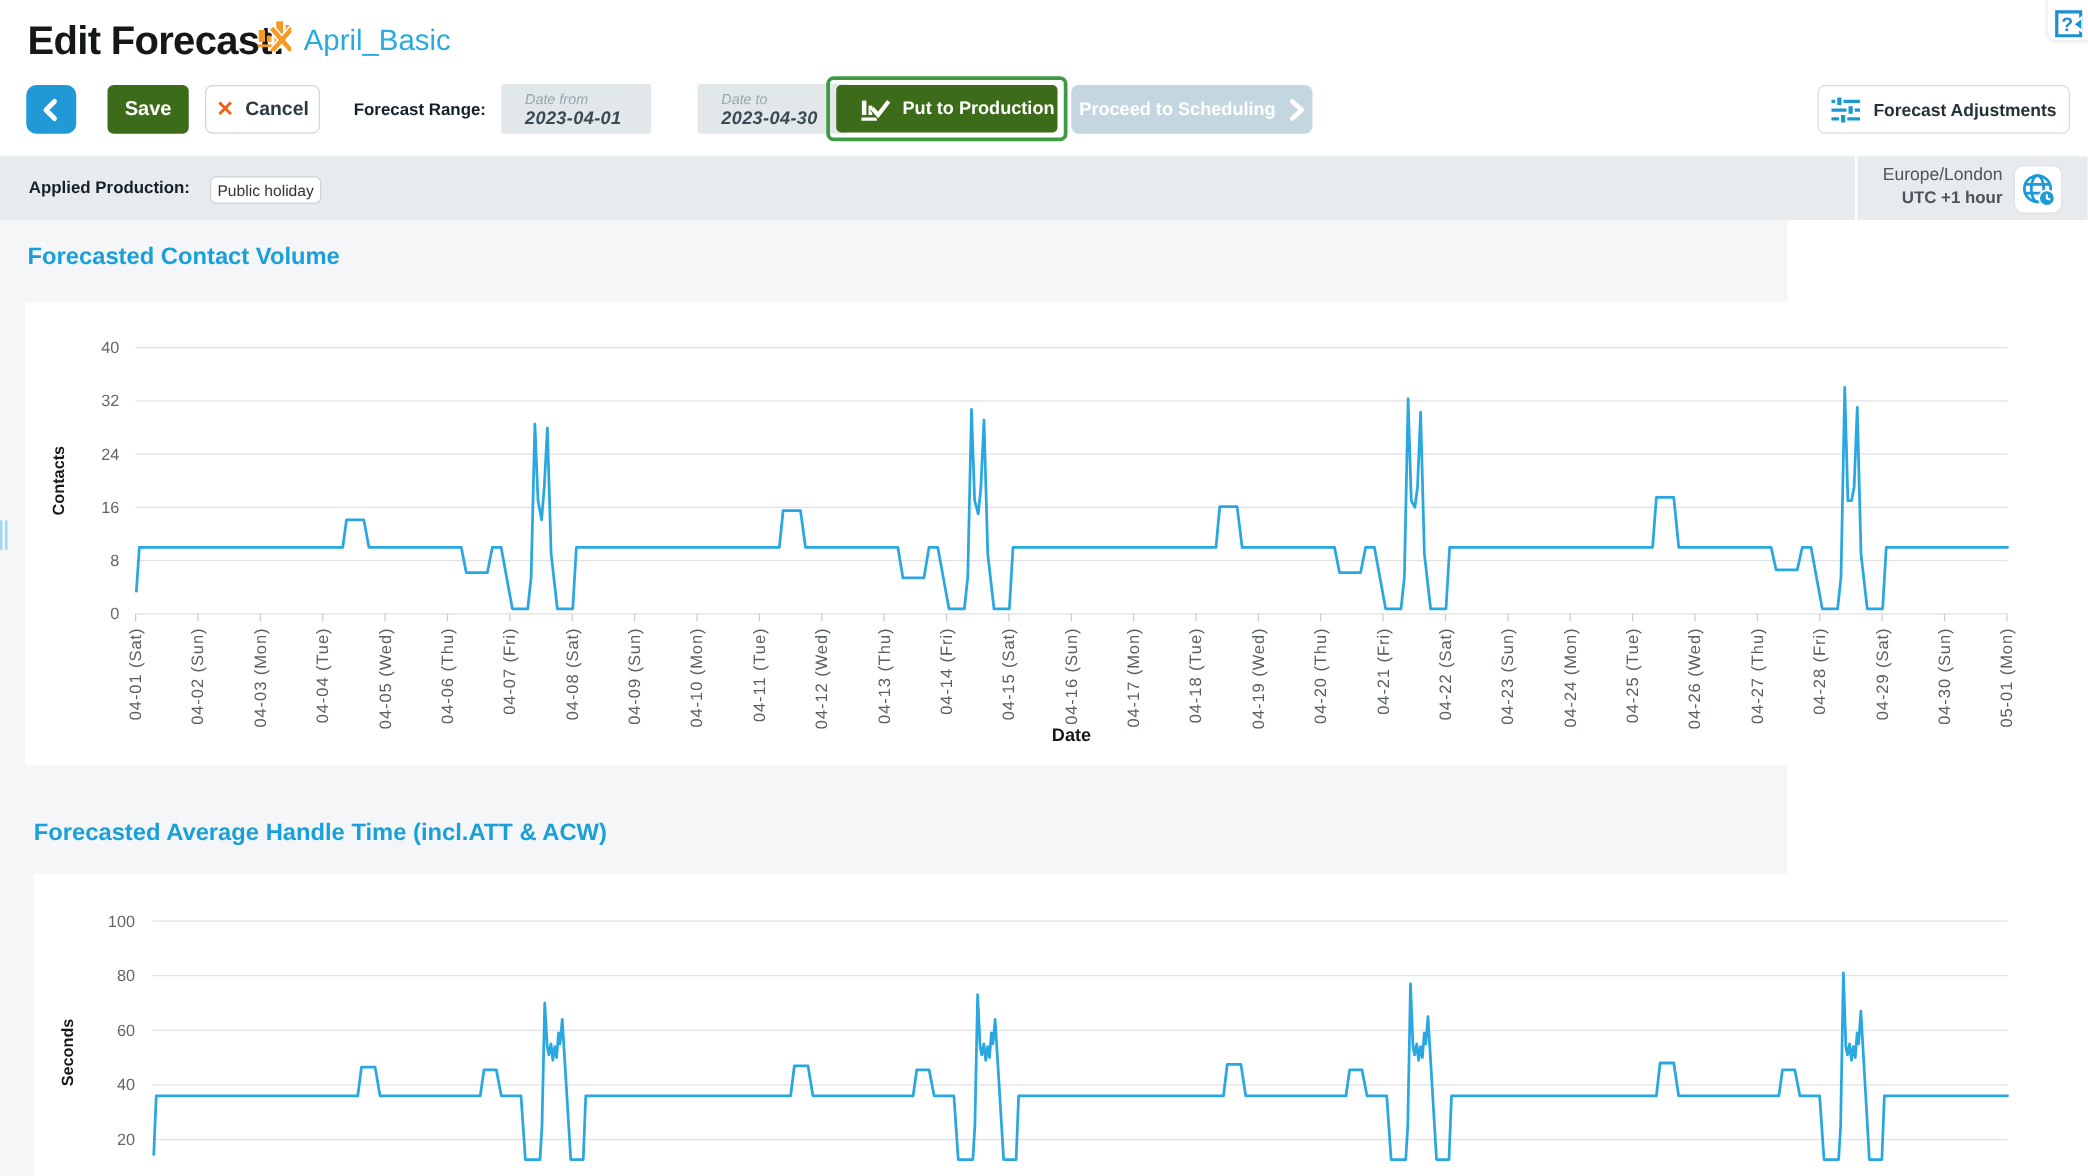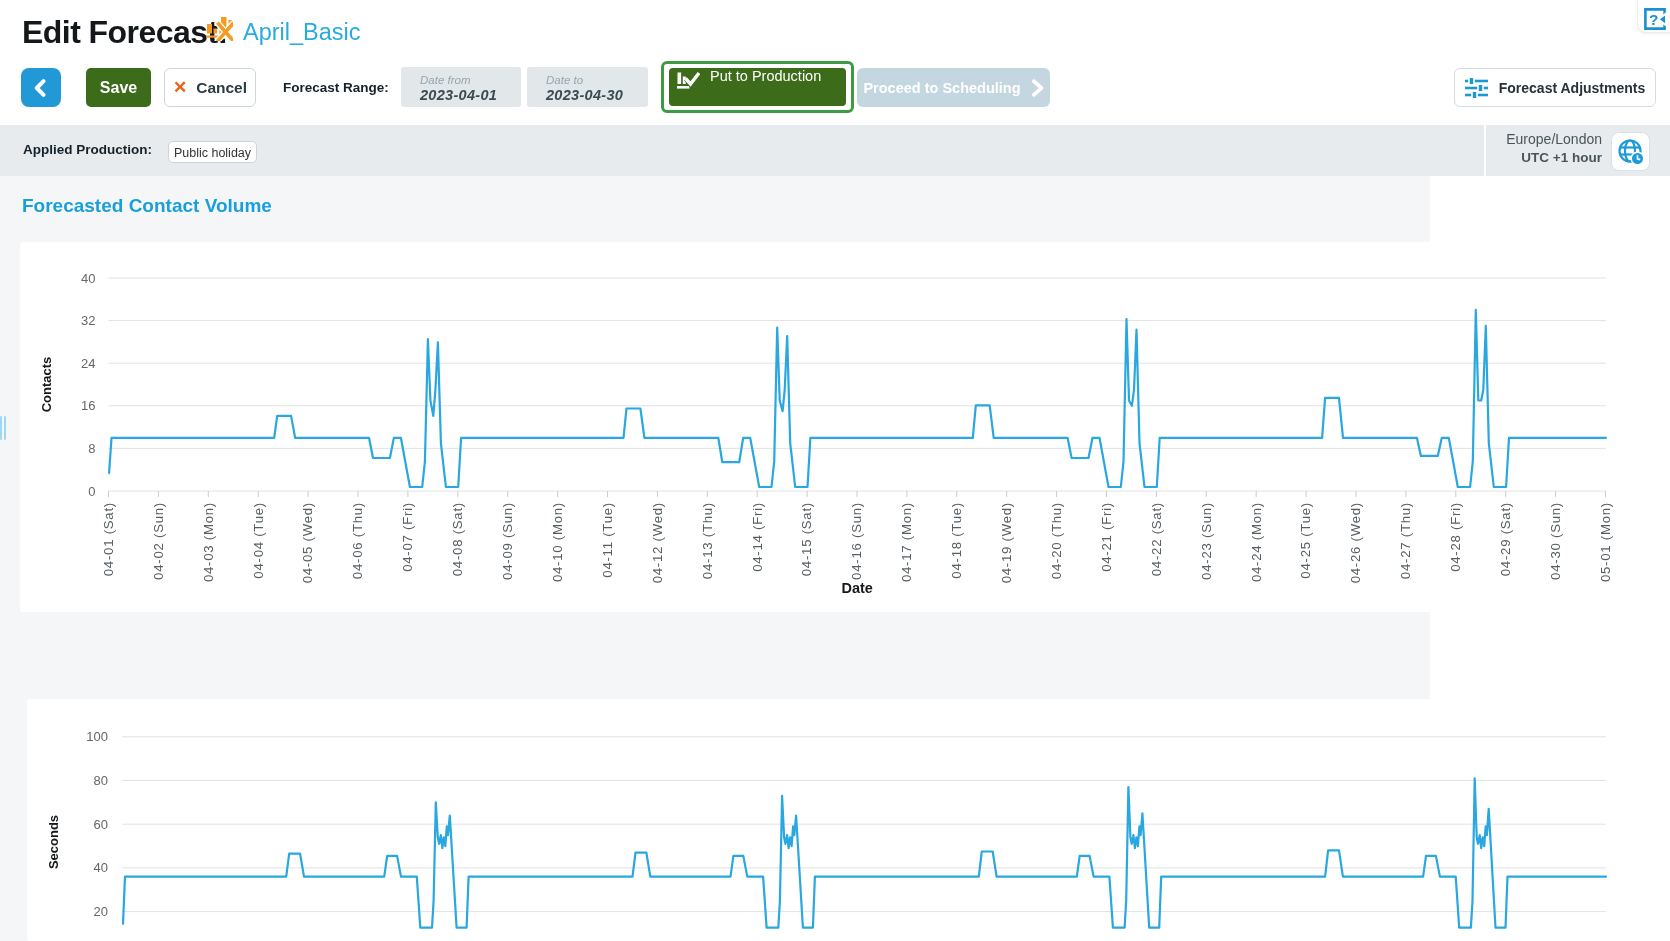--- a/index.html
+++ b/index.html
@@ -9,21 +9,21 @@
 .toolbar-btn { position:absolute; top:68px; height:39px; border-radius:5px; display:flex; align-items:center; justify-content:center; }
 .backbtn { left:21px; width:40px; background:#2199d6; border-radius:8px; }
 .savebtn { left:86px; width:65px; background:#3c6b1a; color:#fff; font-weight:bold; font-size:16px; }
 .cancelbtn { left:164px; width:92px; background:#fff; border:1.5px solid #ccd6db; border-radius:6px; color:#2b3b44; font-weight:bold; font-size:15.5px; }
 .cancelx { color:#e8641b; font-weight:bold; font-size:17px; margin-right:9px; }
 .fr-label { position:absolute; left:283px; top:80px; font-size:13.5px; font-weight:bold; color:#15212a; }
 .datebox { position:absolute; top:67px; height:40px; background:#e2e7ea; border-radius:3px; padding:7px 0 0 19px;font-style:italic; }
 .datebox .lab { font-size:11.5px; color:#98a5ac; }
 .datebox .val { font-size:14.5px; color:#3a4a52; font-weight:bold; letter-spacing:.3px; margin-top:1px; }
 .ptp-outline { position:absolute; left:661px; top:61px; width:193px; height:52px; border:3px solid #3e9b43; border-radius:6px; }
-.ptpbtn { position:absolute; left:5px; top:4px; width:177px; height:38px; background:#3c6b1a; border-radius:4px; display:flex; color:#fff; font-weight:normal; font-size:14.5px; padding-left:8px; }
+.ptpbtn { position:absolute; left:5px; top:4px; width:177px; height:38px; background:#3c6b1a; border-radius:4px; display:flex; align-items:center; color:#fff; font-weight:bold; font-size:14.5px; padding-left:20px; }
 .ptpbtn span { margin-left:10px; }
 .proceedbtn { left:857px; width:193px; background:#c4d7e1; border-radius:6px; color:#fff; font-weight:bold; font-size:14.5px; }
 .chev { display:inline-block; margin-left:10px; }
 .fabtn { left:1454px; width:202px; background:#fff; border:1.5px solid #d3dce0; border-radius:6px; color:#263238; font-weight:bold; font-size:14px; }
 .fabtn span { margin-left:11px; }
 .adjbar { position:absolute; left:0; top:125px; width:1670px; height:51px; background:#e8ebee; }
 .adjbar .lbl { position:absolute; left:23px; top:17px; font-size:13.5px; font-weight:bold; color:#15212a; }
 .chip { position:absolute; left:168px; top:16px; height:22px; width:89px; text-align:center; background:#fff; border:1px solid #ccd4d9; border-radius:5px; font-size:12.5px; color:#333; padding-top:3.5px; }
 .tzsep { position:absolute; left:1484px; top:0; width:2px; height:51px; background:#fff; }
 .tzblock { position:absolute; right:68px; top:6px; text-align:right; }
@@ -67,21 +67,21 @@
 <polyline points="11.3,2.8 5.2,9 11.3,15.2" fill="none" stroke="#fff" stroke-width="3.6" stroke-linecap="round" stroke-linejoin="round"></polyline>
 </svg>
   </div>
 <div class="toolbar-btn savebtn">Save</div>
 <div class="toolbar-btn cancelbtn"><span class="cancelx">✕</span>Cancel</div>
 <div class="fr-label">Forecast Range:</div>
 <div class="datebox" style="left:401px;width:120px">
     <div class="lab">Date from</div>
     <div class="val">2023-04-01</div>
   </div>
-<div class="datebox" style="left:527px;width:121px">
+<div class="datebox" style="left:558px;width:121px">
     <div class="lab">Date to</div>
     <div class="val">2023-04-30</div>
   </div>
 <div class="ptp-outline">
     <div class="ptpbtn">
       <svg width="23" height="22" viewBox="0 0 23 22" style="flex:none">
 <g fill="#fff">
 <rect x="0.5" y="4.5" width="3.6" height="11.5"></rect>
 <rect x="5.8" y="8.5" width="3" height="7.5"></rect>
 <rect x="0" y="18" width="12.5" height="2.6"></rect>
@@ -207,20 +207,21 @@
         <text transform="translate(1340.3,260.0) rotate(-90)" text-anchor="end" font-size="13.2" letter-spacing="0.75" fill="#585f63">04-26 (Wed)</text>
         <text transform="translate(1390.2,260.0) rotate(-90)" text-anchor="end" font-size="13.2" letter-spacing="0.75" fill="#585f63">04-27 (Thu)</text>
         <text transform="translate(1440.1,260.0) rotate(-90)" text-anchor="end" font-size="13.2" letter-spacing="0.75" fill="#585f63">04-28 (Fri)</text>
         <text transform="translate(1490.0,260.0) rotate(-90)" text-anchor="end" font-size="13.2" letter-spacing="0.75" fill="#585f63">04-29 (Sat)</text>
         <text transform="translate(1539.9,260.0) rotate(-90)" text-anchor="end" font-size="13.2" letter-spacing="0.75" fill="#585f63">04-30 (Sun)</text>
         <text transform="translate(1589.8,260.0) rotate(-90)" text-anchor="end" font-size="13.2" letter-spacing="0.75" fill="#585f63">05-01 (Mon)</text>
 <text transform="translate(31,142.5) rotate(-90)" text-anchor="middle" font-size="13" font-weight="bold" fill="#15181a">Contacts</text>
 <text x="837.2" y="351" text-anchor="middle" font-size="14.5" font-weight="bold" fill="#15181a">Date</text>
 <polyline points="89.1,230.9 91.5,195.8 254.2,195.8 257.2,173.9 271.1,173.9 275.1,195.8 349.0,195.8 353.0,216.0 369.9,216.0 373.9,195.8 380.9,195.8 389.9,245.0 402.2,245.0 404.9,219.7 407.9,97.2 410.4,158.5 413.3,173.9 415.4,147.8 417.9,100.4 420.9,201.1 425.9,245.0 438.2,245.0 441.1,195.8 603.5,195.8 606.5,166.5 620.4,166.5 624.4,195.8 698.3,195.8 702.3,220.2 719.2,220.2 723.2,195.8 730.2,195.8 739.2,245.0 751.5,245.0 754.2,219.7 757.2,85.5 759.7,158.5 762.6,169.1 764.7,147.8 767.2,94.0 770.2,201.1 775.2,245.0 787.5,245.0 790.4,195.8 952.8,195.8 955.8,163.3 969.7,163.3 973.7,195.8 1047.6,195.8 1051.6,216.0 1068.5,216.0 1072.5,195.8 1079.5,195.8 1088.5,245.0 1100.8,245.0 1103.5,219.7 1106.5,77.0 1109.0,158.5 1111.9,163.8 1114.0,147.8 1116.5,87.7 1119.5,201.1 1124.5,245.0 1136.8,245.0 1139.7,195.8 1302.1,195.8 1305.1,155.8 1319.0,155.8 1323.0,195.8 1396.9,195.8 1400.9,213.9 1417.8,213.9 1421.8,195.8 1428.8,195.8 1437.8,245.0 1450.1,245.0 1452.8,219.7 1455.8,67.9 1458.3,158.5 1461.2,158.5 1463.3,147.8 1465.8,83.9 1468.8,201.1 1473.8,245.0 1486.1,245.0 1489.0,195.8 1586.0,195.8" fill="none" stroke="#29a7e0" stroke-width="2.2" stroke-linejoin="round" stroke-linecap="round"></polyline>
 </svg></div>
+  <div class="h2" style="left:27px;top:480px;font-size:19px">Forecasted Average Handle Time (incl.ATT &amp; ACW)</div>
   <div class="card" style="left:27px;top:523px;width:1616px;height:242px"><svg width="1616" height="242" viewBox="0 0 1616 242" font-family="Liberation Sans, sans-serif">
 <line x1="95.0" y1="212.6" x2="1579.0" y2="212.6" stroke="#e2e2e2" stroke-width="1"></line>
         <line x1="95.0" y1="168.9" x2="1579.0" y2="168.9" stroke="#e2e2e2" stroke-width="1"></line>
         <line x1="95.0" y1="125.2" x2="1579.0" y2="125.2" stroke="#e2e2e2" stroke-width="1"></line>
         <line x1="95.0" y1="81.5" x2="1579.0" y2="81.5" stroke="#e2e2e2" stroke-width="1"></line>
         <line x1="95.0" y1="37.8" x2="1579.0" y2="37.8" stroke="#e2e2e2" stroke-width="1"></line>
 <text x="81.0" y="217.1" text-anchor="end" font-size="13" fill="#666">20</text>
         <text x="81.0" y="173.4" text-anchor="end" font-size="13" fill="#666">40</text>
         <text x="81.0" y="129.7" text-anchor="end" font-size="13" fill="#666">60</text>
         <text x="81.0" y="86.0" text-anchor="end" font-size="13" fill="#666">80</text>

